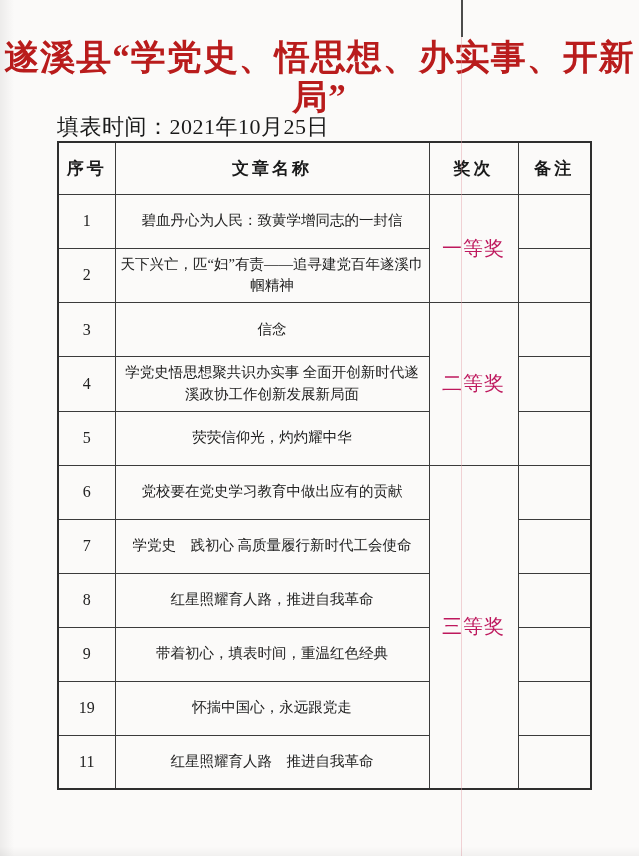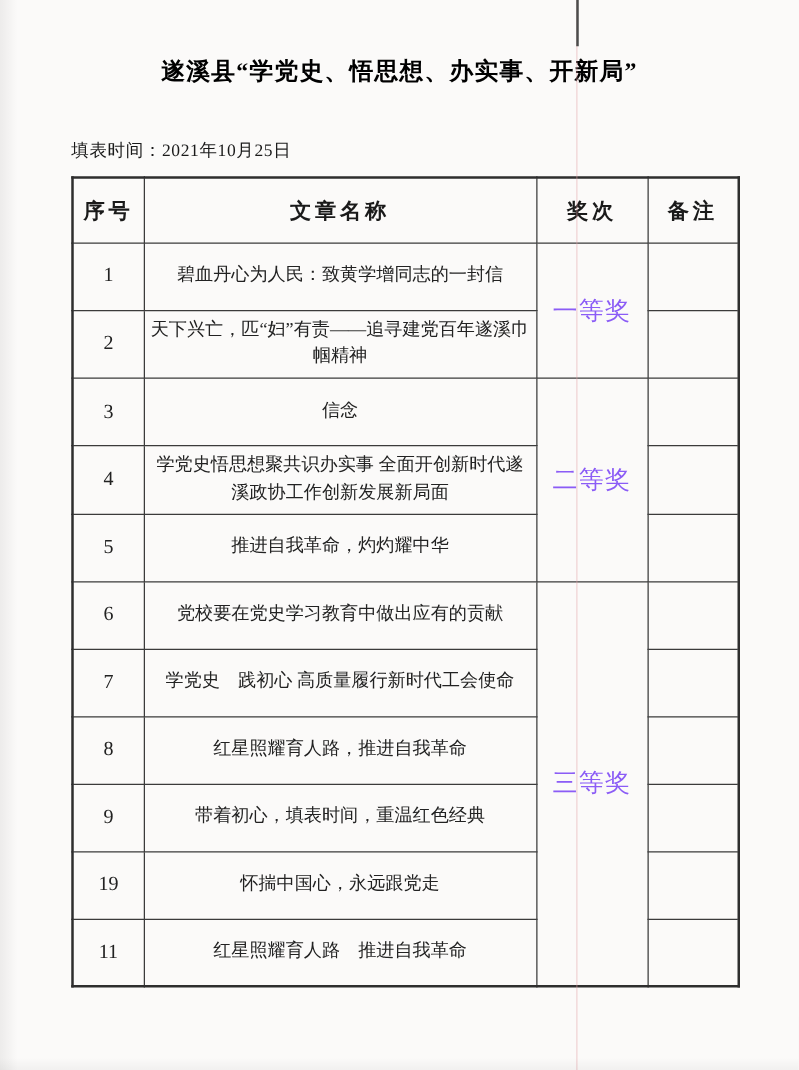--- a/index.html
+++ b/index.html
@@ -47,31 +47,31 @@
     width: 2px; height: 37px;
     background: #4c4c4c;
     pointer-events: none;
   }
   .doc-title {
     position: absolute;
     top: 38px;
     left: 0;
     width: 639px;
     text-align: center;
-    font-size: 19px;
+    font-size: 35px;
     font-weight: bold;
     line-height: 40px;
     letter-spacing: 1px;
-    color: #000000;
+    color: #b91c1c;
   }
   .fill-date {
     position: absolute;
     top: 112px;
     left: 57px;
-    font-size: 14px;
+    font-size: 22px;
     color: #1a1a1a;
     letter-spacing: 0.5px;
   }
   table.awards {
     position: absolute;
     top: 141px;
     left: 57px;
     width: 533px;
     border-collapse: collapse;
     table-layout: fixed;
@@ -104,21 +104,21 @@
     padding: 4px 6px 4px 9px;
     font-size: 14.5px;
     line-height: 1.5;
     color: #222;
     white-space: pre-wrap;
   }
   td.col-award {
     text-align: center;
     font-size: 20px;
     letter-spacing: 1px;
-    color: #8b5cf6;
+    color: #be185d;
   }
   td.col-remark {
     background: transparent;
   }
 </style>
 </head>
 <body>
 
 <div class="page">
 
@@ -161,21 +161,21 @@
           <td class="col-award" rowspan="3">二等奖</td>
           <td class="col-remark"></td>
         </tr>
         <tr>
           <td class="col-no">4</td>
           <td class="col-title">学党史悟思想聚共识办实事 全面开创新时代遂溪政协工作创新发展新局面</td>
           <td class="col-remark"></td>
         </tr>
         <tr>
           <td class="col-no">5</td>
-          <td class="col-title">推进自我革命，灼灼耀中华</td>
+          <td class="col-title">荧荧信仰光，灼灼耀中华</td>
           <td class="col-remark"></td>
         </tr>
         <tr>
           <td class="col-no">6</td>
           <td class="col-title">党校要在党史学习教育中做出应有的贡献</td>
           <td class="col-award" rowspan="6">三等奖</td>
           <td class="col-remark"></td>
         </tr>
         <tr>
           <td class="col-no">7</td>

